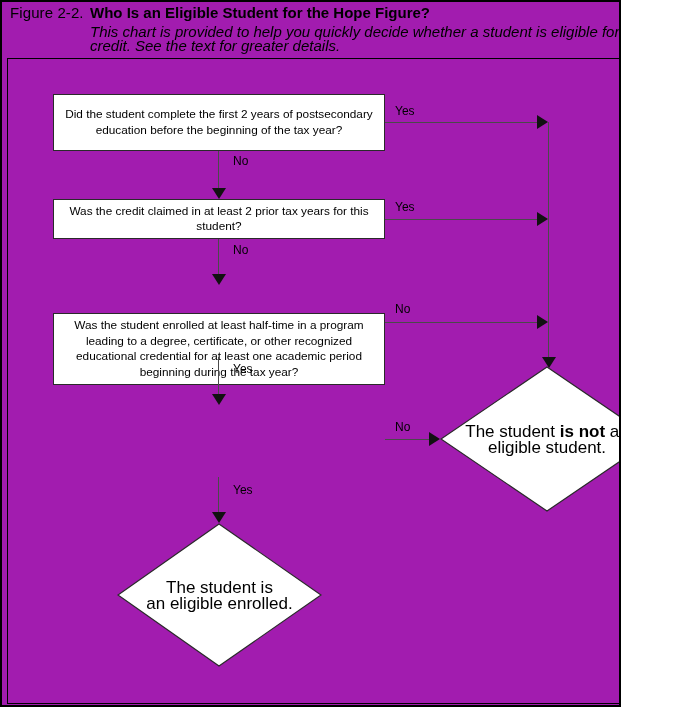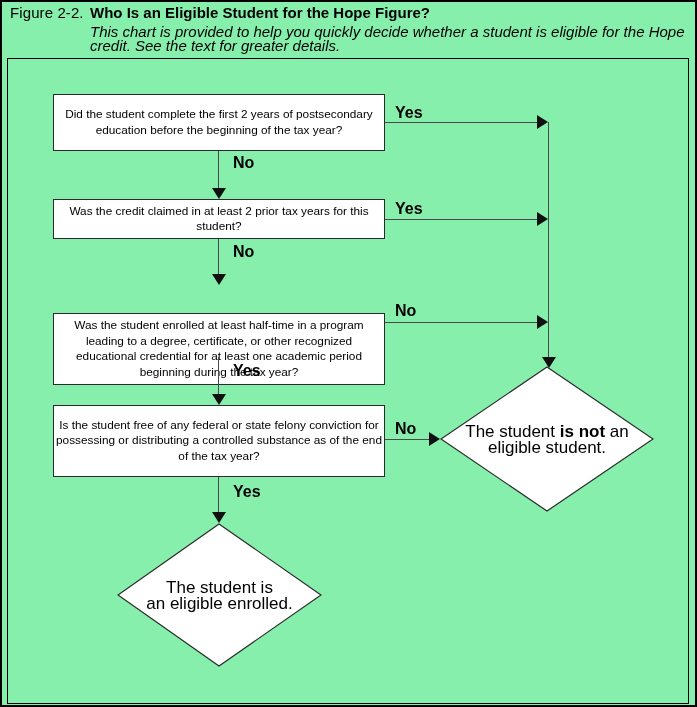--- a/index.html
+++ b/index.html
@@ -8,23 +8,23 @@
     padding: 0;
     background: #ffffff;
   }
   body {
     font-family: "Liberation Sans", sans-serif;
     color: #000000;
   }
 
   #page {
     position: relative;
-    width: 697px;
+    width: 621px;
     height: 707px;
-    background: #86efac;
+    background: #a21caf;
     border: 2px solid #000000;
     box-sizing: border-box;
     overflow: hidden;
   }
 
   
   .header {
     position: absolute;
     left: 0;
     top: 0;
@@ -128,22 +128,22 @@
   .arrow-right {
     position: absolute;
     width: 0;
     height: 0;
     border-top: 7px solid transparent;
     border-bottom: 7px solid transparent;
     border-left: 11px solid #111111;
   }
   .edge-label {
     position: absolute;
-    font-size: 16px;
-    font-weight: bold;
+    font-size: 12px;
+    font-weight: normal;
     white-space: nowrap;
   }
 </style>
 </head>
 <body>
 
 <div id="page">
 
   <div class="header">
     <div class="fig-label">Figure 2-2.</div>
@@ -152,21 +152,20 @@
   </div>
 
   <div class="chart-frame"></div>
 
   <div class="qbox" style="left:51px; top:92px; width:332px; height:57px;">Did the student complete the first 2 years of postsecondary education before the beginning of the tax year?</div>
 
   <div class="qbox" style="left:51px; top:197px; width:332px; height:40px;">Was the credit claimed in at least 2 prior tax years for this student?</div>
 
   <div class="qbox" style="left:51px; top:283px; width:332px; height:72px;margin-top:28px;">Was the student enrolled at least half-time in a program leading to a degree, certificate, or other recognized educational credential for at least one academic period beginning during the tax year?</div>
 
-  <div class="qbox" style="left:51px; top:403px; width:332px; height:72px;">Is the student free of any federal or state felony conviction for possessing or distributing a controlled substance as of the end of the tax year?</div>
 
   <div class="vline" style="left:216px; top:149px; height:37px;"></div>
   <div class="arrow-down" style="left:210px; top:186px;"></div>
   <div class="edge-label" style="left:231px; top:152px;">No</div>
 
   <div class="vline" style="left:216px; top:237px; height:35px;"></div>
   <div class="arrow-down" style="left:210px; top:272px;"></div>
   <div class="edge-label" style="left:231px; top:241px;">No</div>
 
   <div class="vline" style="left:216px; top:355px; height:37px;"></div>

